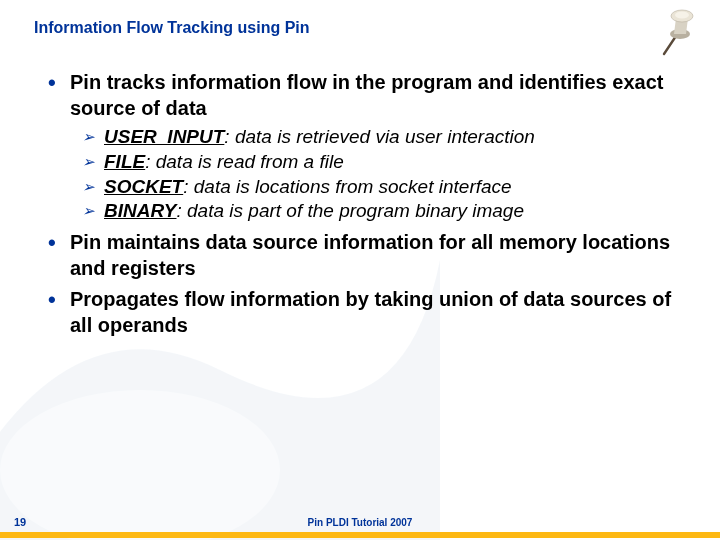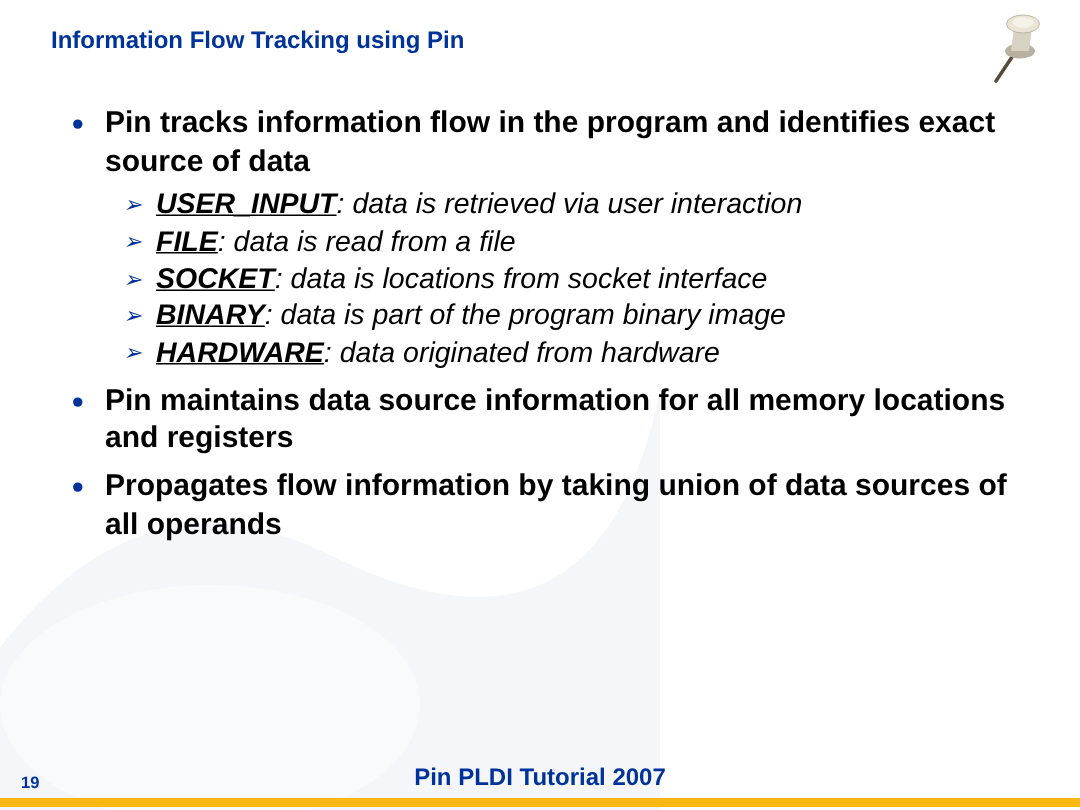--- a/index.html
+++ b/index.html
@@ -110,21 +110,21 @@
     font-weight: 700;
     font-size: 11px;
   }
   .footer .caption {
     position: absolute;
     left: 0; bottom: 12px;
     width: 720px;
     text-align: center;
     color: #003399;
     font-weight: 700;
-    font-size: 16px;
+    font-size: 10px;
   }
 </style>
 </head>
 <body>
 
 <div class="bg-swoosh">
   <svg viewBox="0 0 520 360">
     <path d="M 0 360 Q 120 60 300 150 T 520 40 L 520 360 Z" fill="#8aa7c8"></path>
     <ellipse cx="220" cy="250" rx="140" ry="80" fill="#fff" opacity="0.5"></ellipse>
   </svg>
@@ -146,21 +146,20 @@
 
   <ul class="level1">
 
     <li>
       <span>Pin tracks information flow in the program and identifies exact source of data</span>
       <ul class="level2">
         <li><span class="term">USER_INPUT</span><span>: data is retrieved via user interaction</span></li>
         <li><span class="term">FILE</span><span>: data is read from a file</span></li>
         <li><span class="term">SOCKET</span><span>: data is locations from socket interface</span></li>
         <li><span class="term">BINARY</span><span>: data is part of the program binary image</span></li>
-        <li><span class="term">HARDWARE</span><span>: data originated from hardware</span></li>
       </ul>
     </li>
 
     <li>
       <span>Pin maintains data source information for all memory locations and registers</span>
     </li>
 
     <li>
       <span>Propagates flow information by taking union of data sources of all operands</span>
     </li>

